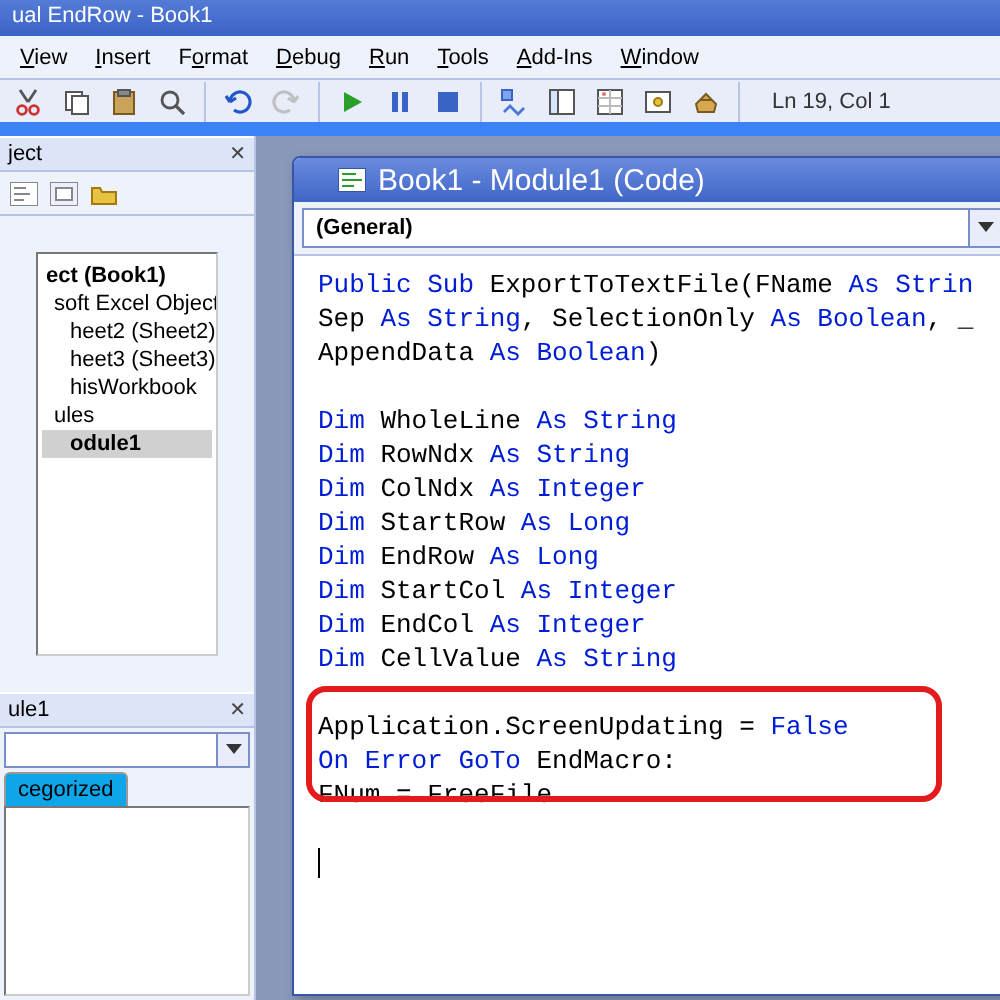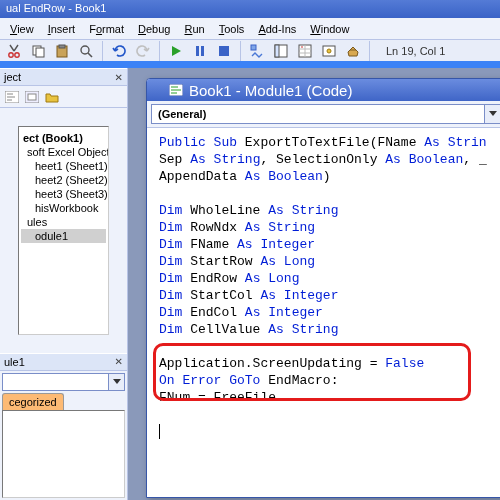--- a/index.html
+++ b/index.html
@@ -101,21 +101,21 @@
     border: 1px inset #ccc;
     margin: 18px;
     padding: 4px 2px;
     font-size: 11px;
     overflow: hidden;
     white-space: nowrap;
   }
   .tree .folder, .tree .node { padding: 1px 0 1px 2px; }
   .tree .node { padding-left: 14px; }
   .tree .bold { font-weight: bold; }
-  .tree .sel { background: #d0d0d0; }
+  .tree .sel { background: #d0d0d0; font-weight: bold; }
   .prop-select {
     margin: 2px;
     display: flex;
     align-items: center;
   }
   .prop-select .combo {
     flex: 1;
     border: 1px solid #7a8ec8;
     background: #fff;
     height: 18px;
@@ -132,21 +132,21 @@
     display: flex; align-items: center; justify-content: center;
   }
   .tabs {
     margin: 0 2px;
     display: flex;
     font-size: 11px;
   }
   .tabs .tab {
     border: 1px solid #999;
     border-bottom: none;
-    background: #fdba74;
+    background: #0ea5e9;
     padding: 2px 6px;
     margin-right: 2px;
     border-radius: 3px 3px 0 0;
   }
   .work {
     flex: 1;
     background: #8a99ba;
     position: relative;
     overflow: hidden;
   }
@@ -360,21 +360,20 @@
         </div>
       <div class="mini-btn">
           <svg width="14" height="12">
             <path d="M1 3 L5 3 L6 5 L13 5 L13 11 L1 11 Z" fill="#e8c340" stroke="#a07a10"></path>
           </svg>
         </div>
     </div>
     <div class="tree">
       <div class="folder bold">ect (Book1)</div>
       <div class="folder" style="padding-left:6px">soft Excel Objects</div>
-      <div class="node">heet1 (Sheet1)</div>
       <div class="node">heet2 (Sheet2)</div>
       <div class="node">heet3 (Sheet3)</div>
       <div class="node">hisWorkbook</div>
       <div class="folder" style="padding-left:6px">ules</div>
       <div class="node sel">odule1</div>
     </div>
 
     <div class="panel-head">
       <span>ule1</span>
       <span class="x">✕</span>
@@ -414,21 +413,21 @@
             </div>
         </div>
       </div>
       <div class="code-area">
 <div class="line"><span class="kw">Public Sub</span><span> ExportToTextFile(FName </span><span class="kw">As Strin</span></div>
 <div class="line"><span>Sep </span><span class="kw">As String</span><span>, SelectionOnly </span><span class="kw">As Boolean</span><span>, _</span></div>
 <div class="line"><span>AppendData </span><span class="kw">As Boolean</span><span>)</span></div>
 <div class="line">&nbsp;</div>
 <div class="line"><span class="kw">Dim</span><span> WholeLine </span><span class="kw">As String</span></div>
 <div class="line"><span class="kw">Dim</span><span> RowNdx </span><span class="kw">As String</span></div>
-<div class="line"><span class="kw">Dim</span><span> FName </span><span class="kw">As Integer</span></div>
+<div class="line"><span class="kw">Dim</span><span> ColNdx </span><span class="kw">As Integer</span></div>
 <div class="line"><span class="kw">Dim</span><span> StartRow </span><span class="kw">As Long</span></div>
 <div class="line"><span class="kw">Dim</span><span> EndRow </span><span class="kw">As Long</span></div>
 <div class="line"><span class="kw">Dim</span><span> StartCol </span><span class="kw">As Integer</span></div>
 <div class="line"><span class="kw">Dim</span><span> EndCol </span><span class="kw">As Integer</span></div>
 <div class="line"><span class="kw">Dim</span><span> CellValue </span><span class="kw">As String</span></div>
 <div class="line">&nbsp;</div>
 <div class="line"><span>Application.ScreenUpdating = </span><span class="kw">False</span></div>
 <div class="line"><span class="kw">On Error GoTo</span><span> EndMacro:</span></div>
 <div class="line"><span>FNum = FreeFile</span></div>
 <div class="line">&nbsp;</div>

